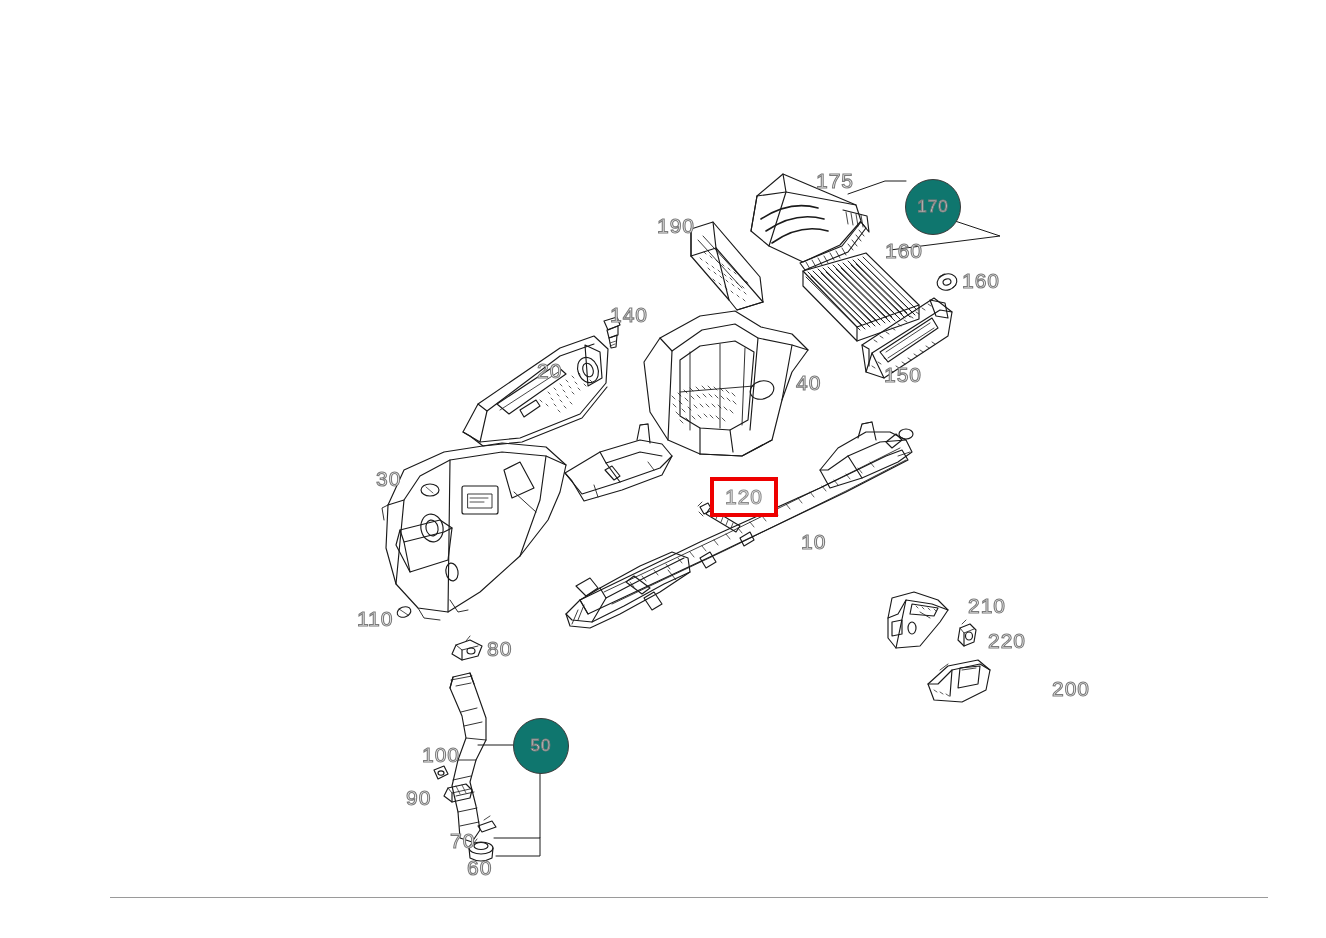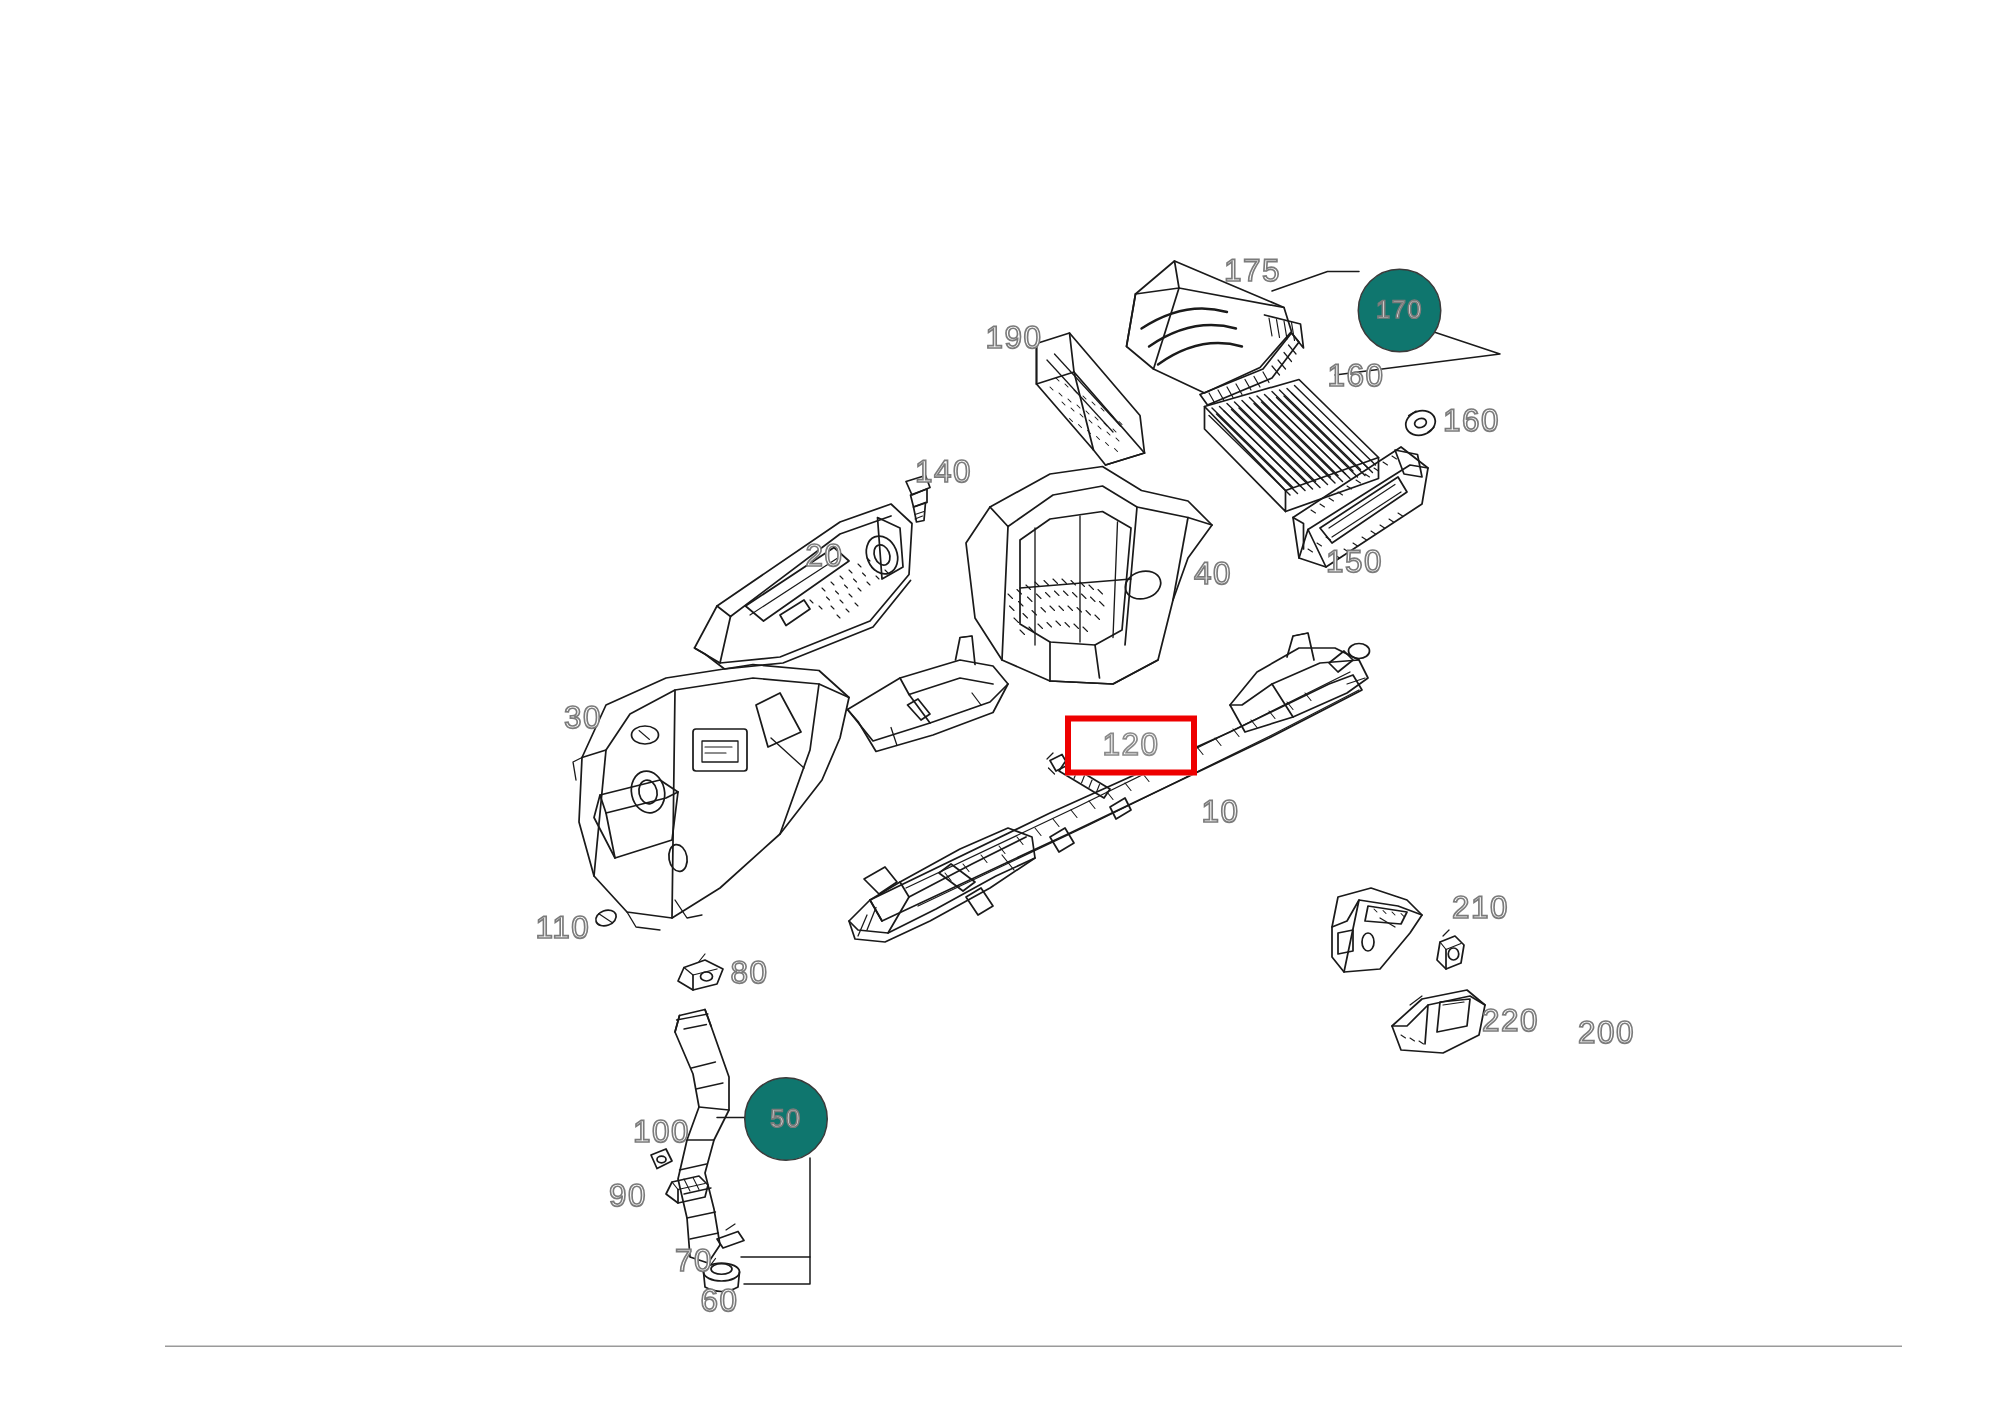--- a/index.html
+++ b/index.html
@@ -538,29 +538,29 @@
   <div class="lbl" style="left:962px;top:270px;">160</div>
   <div class="lbl" style="left:884px;top:364px;">150</div>
   <div class="lbl" style="left:610px;top:304px;">140</div>
   <div class="lbl" style="left:517px;top:360px;margin-left:20px;">20</div>
   <div class="lbl" style="left:796px;top:372px;">40</div>
   <div class="lbl" style="left:376px;top:468px;">30</div>
   <div class="lbl" style="left:801px;top:531px;">10</div>
   <div class="lbl" style="left:357px;top:608px;">110</div>
   <div class="lbl" style="left:487px;top:638px;">80</div>
   <div class="lbl" style="left:968px;top:595px;">210</div>
-  <div class="lbl" style="left:988px;top:630px;margin-top:40px;">220</div>
+  <div class="lbl" style="left:988px;top:630px;">220</div>
   <div class="lbl" style="left:1052px;top:678px;">200</div>
   <div class="lbl" style="left:422px;top:744px;">100</div>
   <div class="lbl" style="left:406px;top:787px;">90</div>
   <div class="lbl" style="left:450px;top:830px;">70</div>
   <div class="lbl" style="left:452px;top:857px;margin-left:15px;">60</div>
 
   <div class="circle-lbl" style="left:905px;top:179px;">170</div>
-  <div class="circle-lbl" style="left:496px;top:718px;">50</div>
-
-  <div class="hl-box" style="left:710px;top:477px;width:88px;height:40px;">
+  <div class="circle-lbl" style="left:513px;top:718px;">50</div>
+
+  <div class="hl-box" style="left:710px;top:477px;width:68px;height:40px;">
     <span>120</span>
   </div>
 
   <div class="footer-rule" style="left:110px;top:897px;width:1158px;"></div>
 
 </div>
 
 </body></html>

